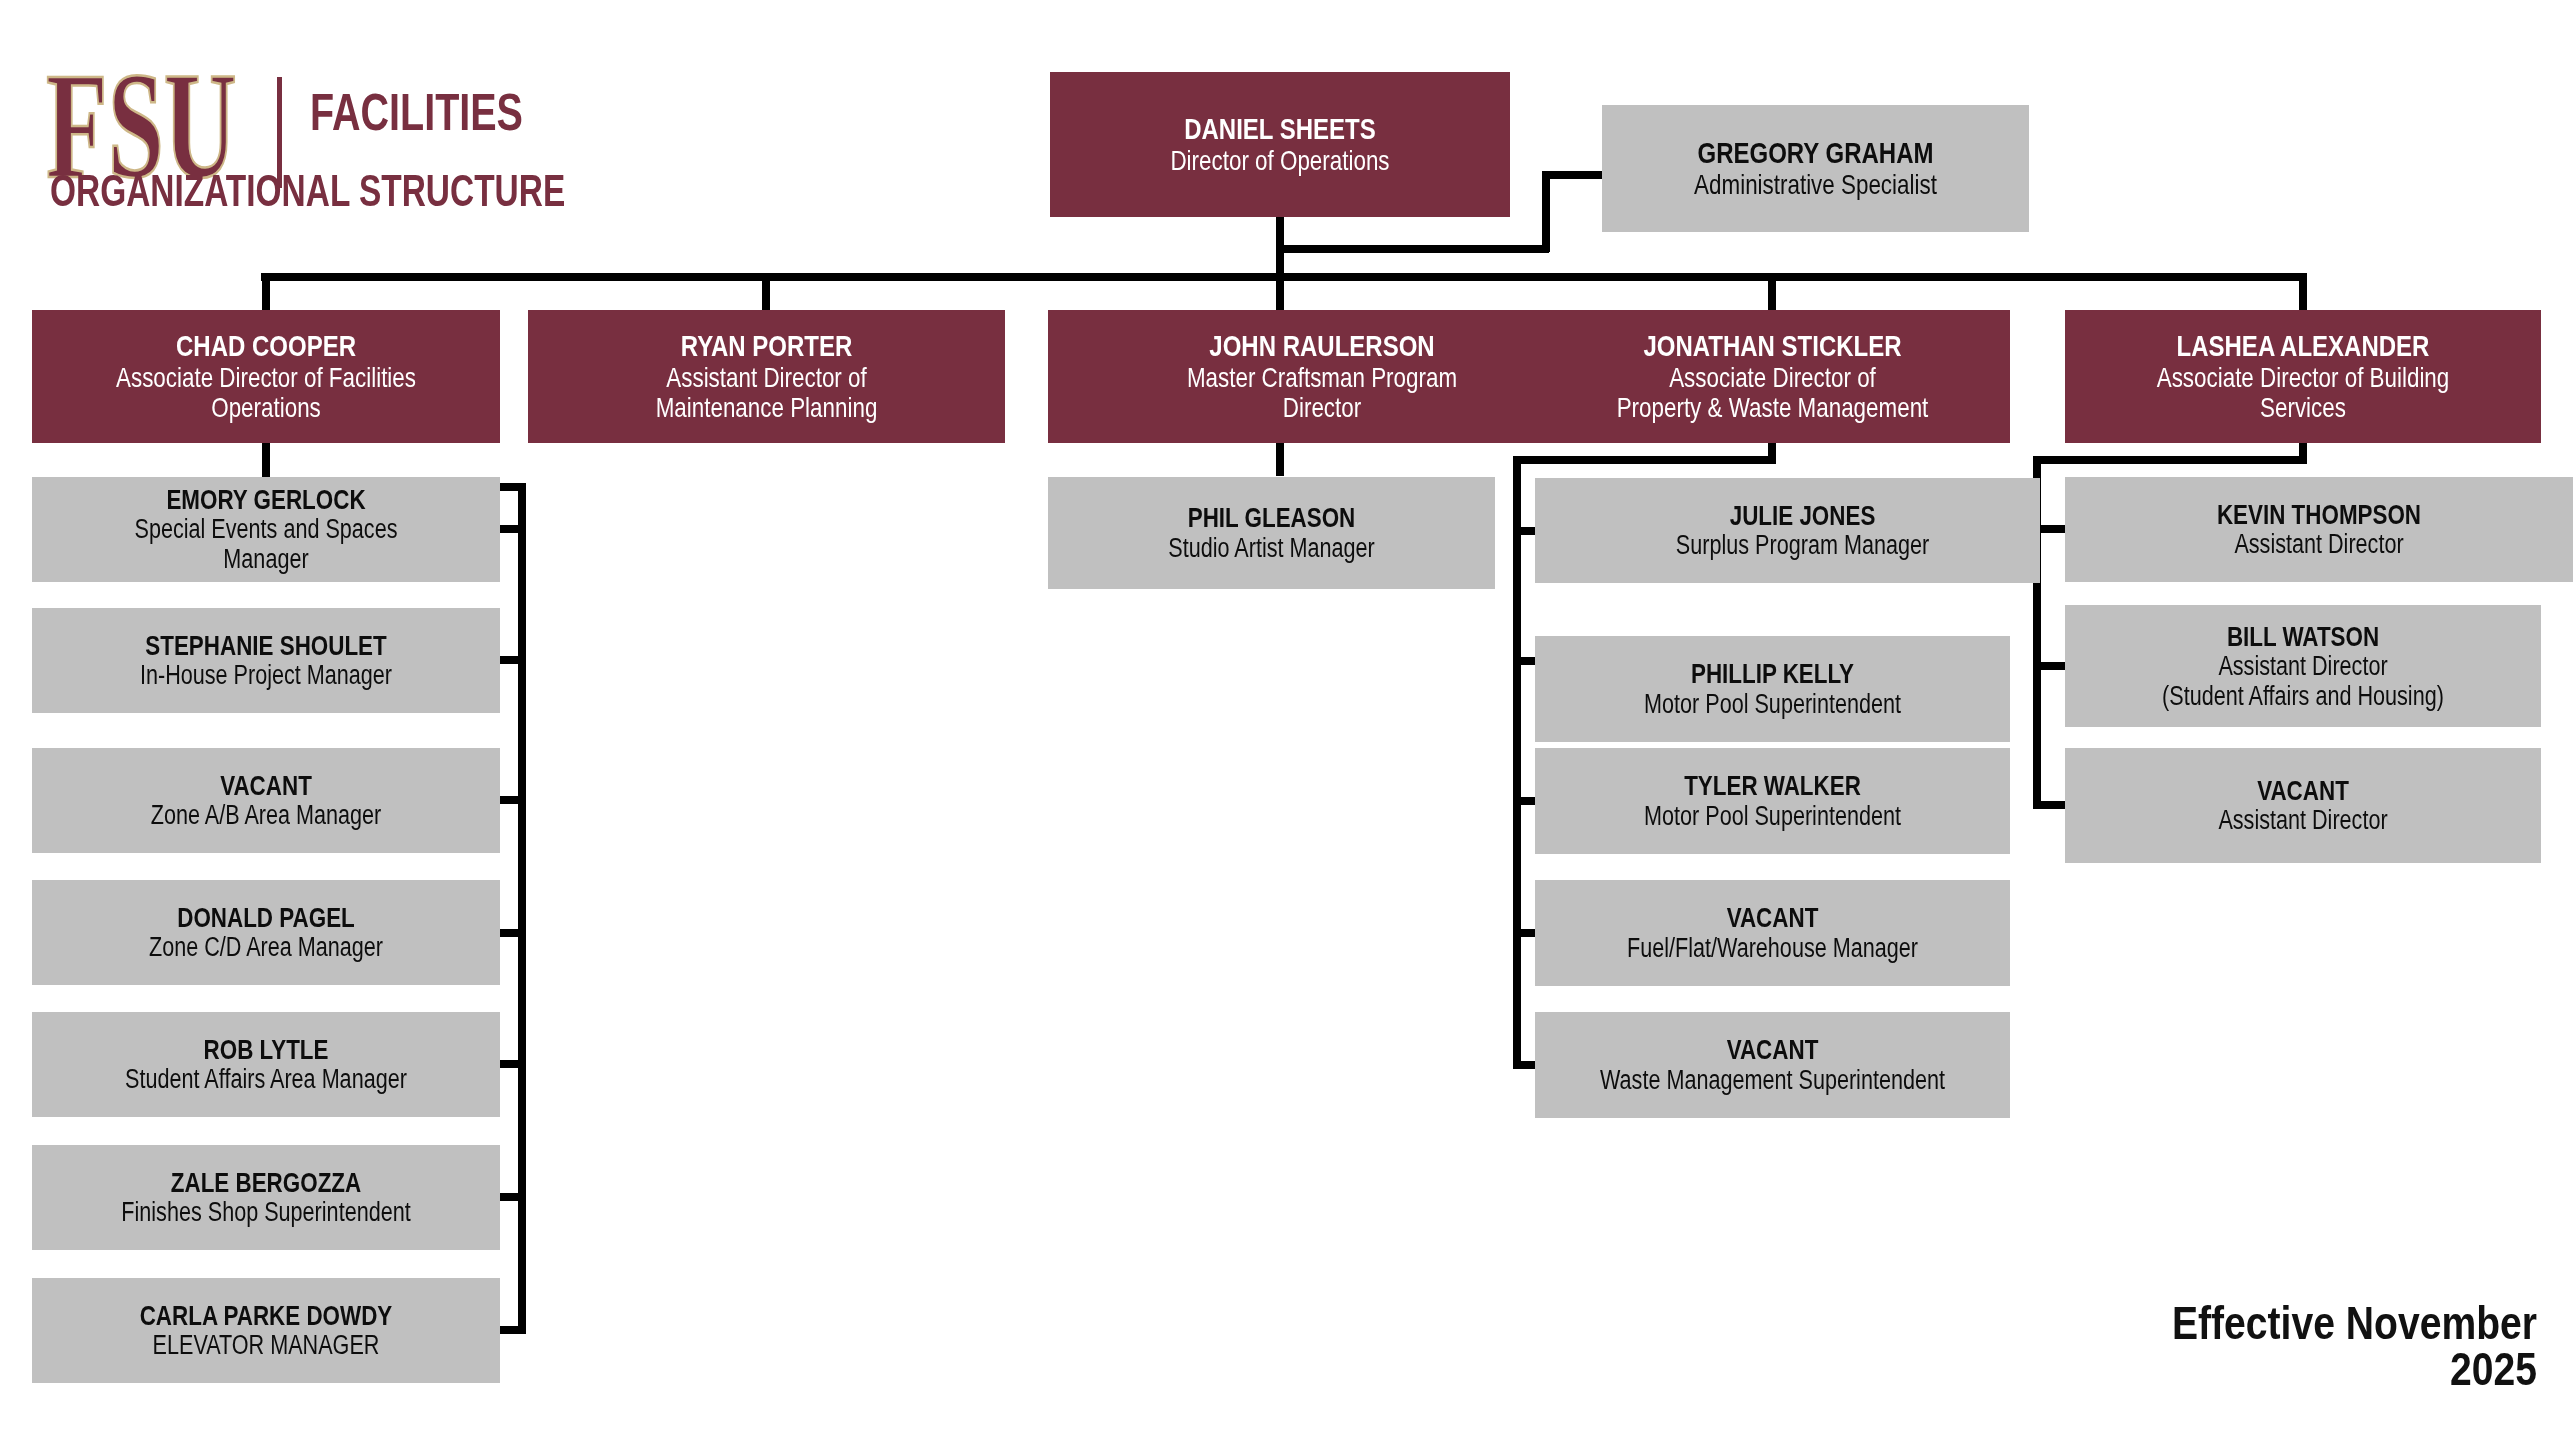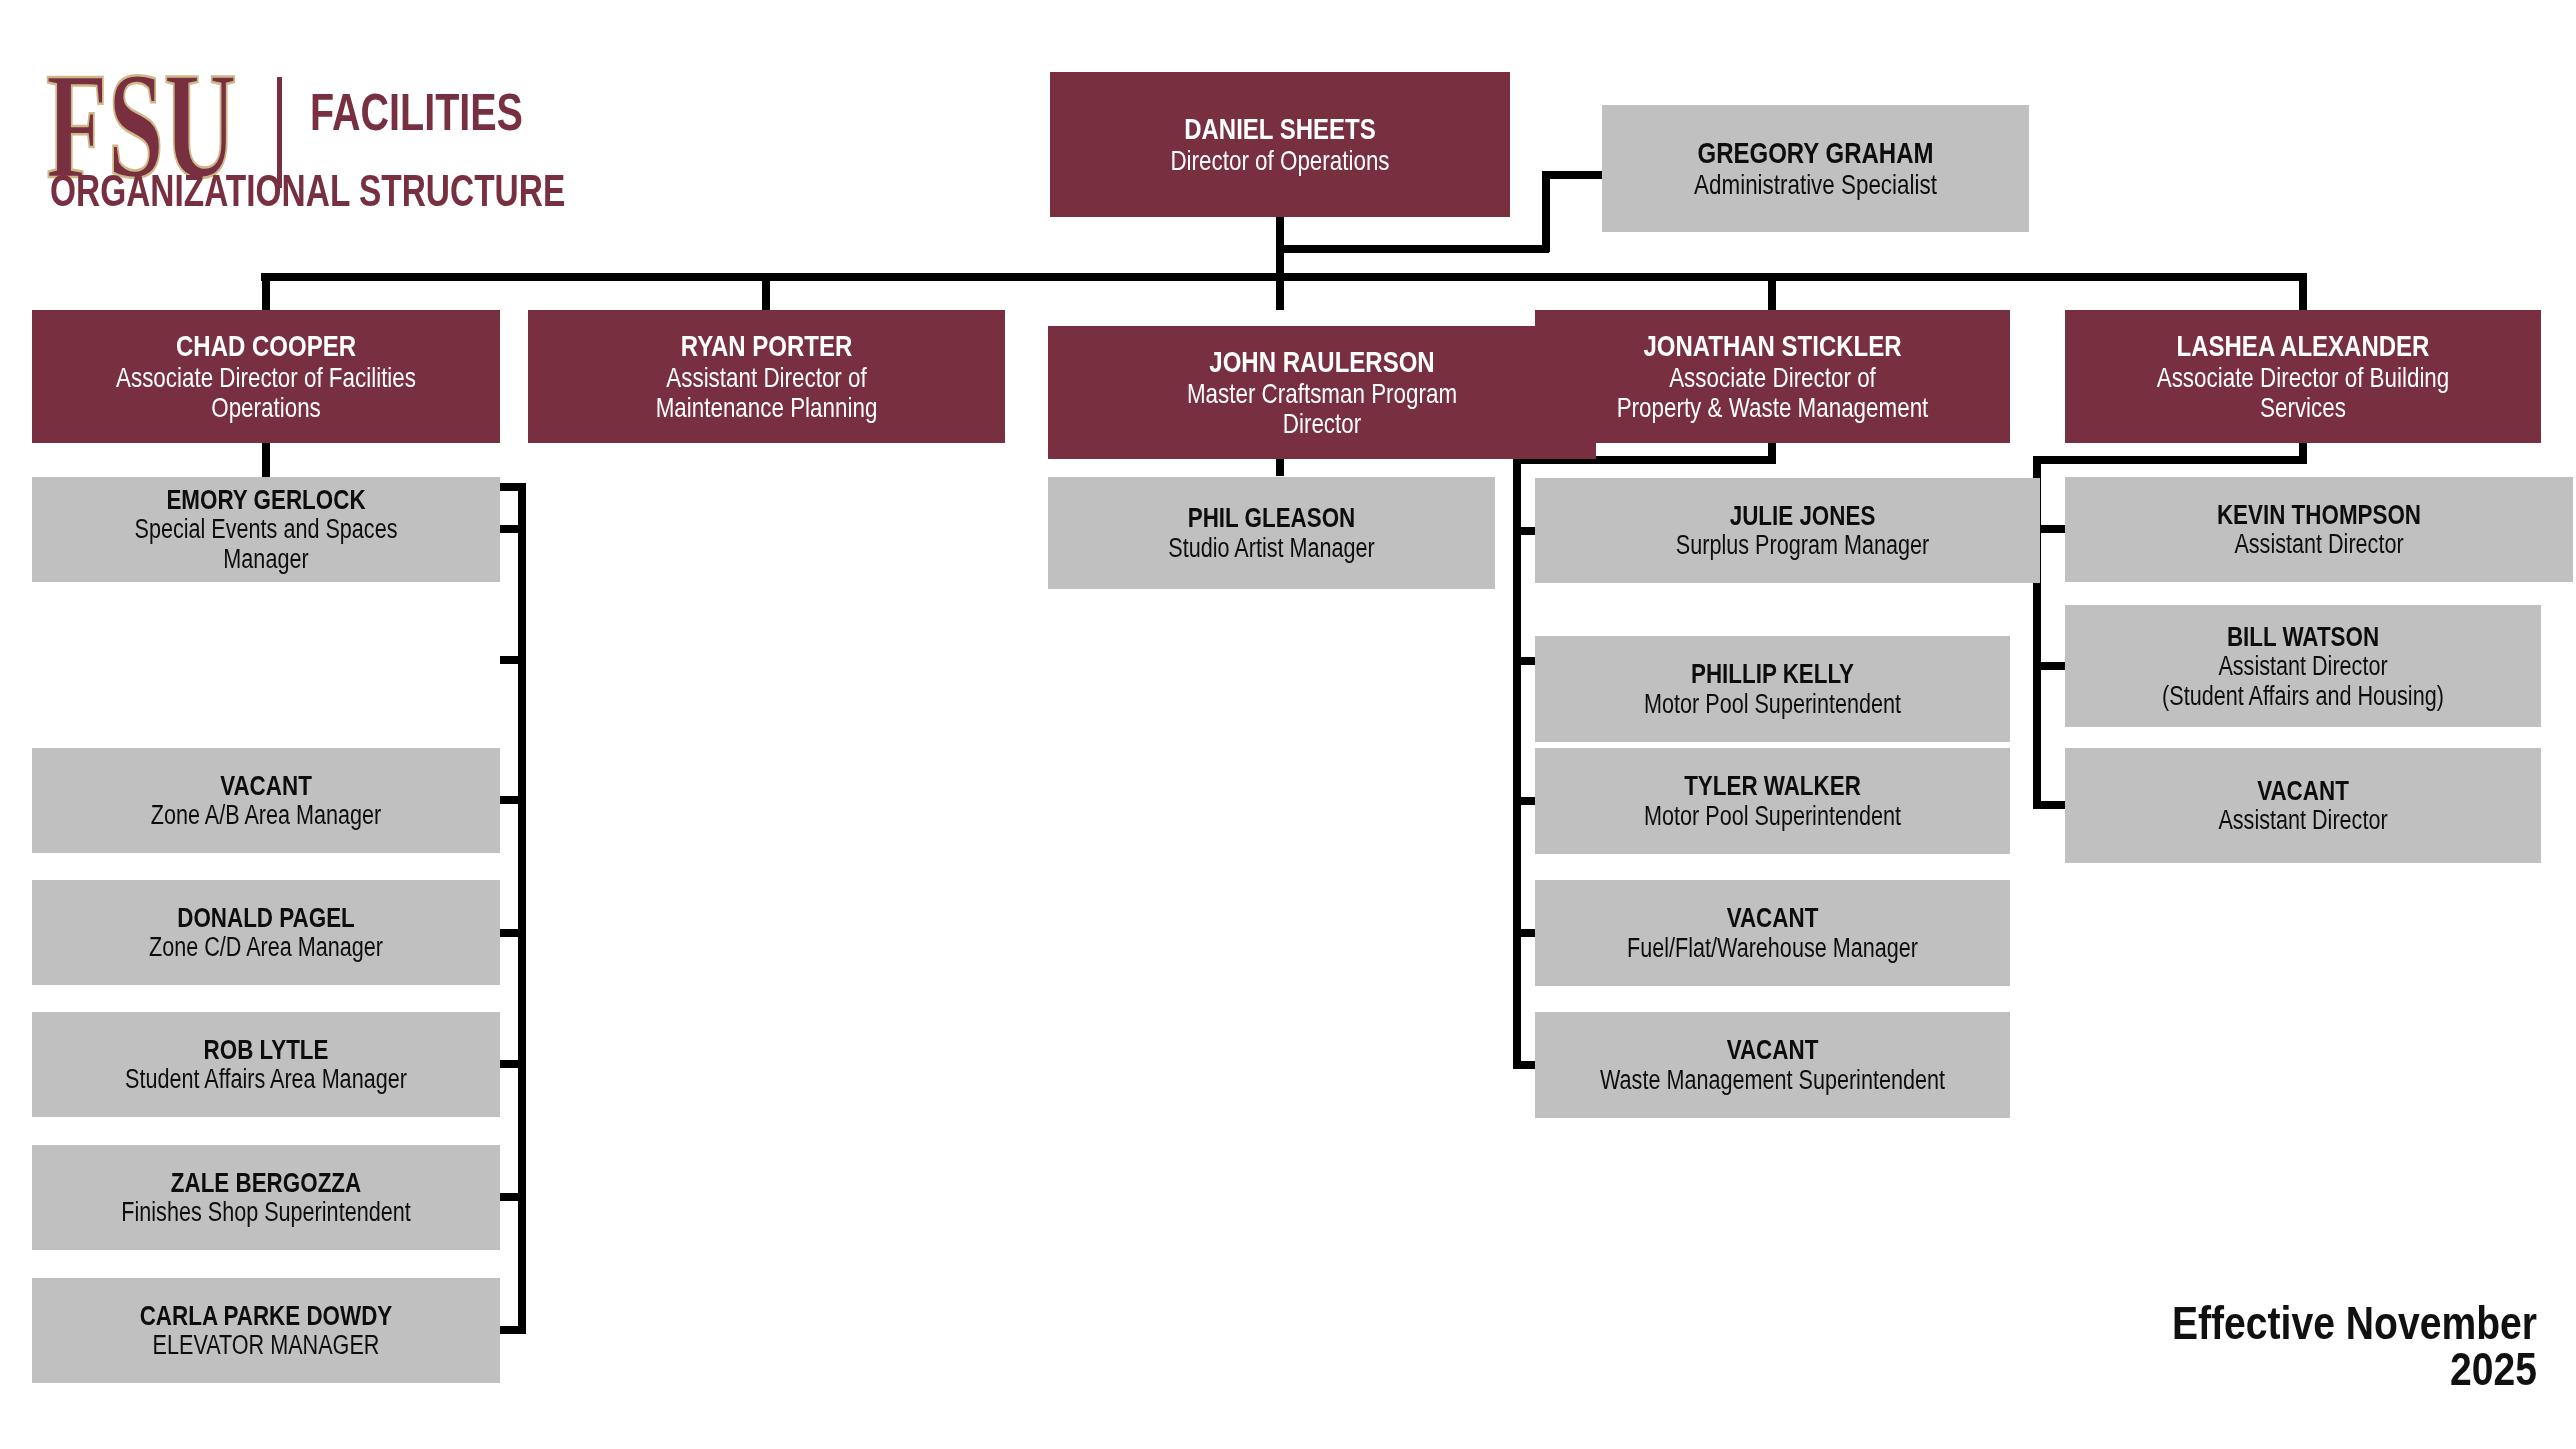--- a/index.html
+++ b/index.html
@@ -97,21 +97,21 @@
 Operations</div>
       </div>
   </div>
   <div class="box maroon" style="left:528px;top:310px;width:477px;height:133px;">
     <div class="txt">
         <div class="nm">RYAN PORTER</div>
         <div class="ti">Assistant Director of
 Maintenance Planning</div>
       </div>
   </div>
-  <div class="box maroon" style="left:1048px;top:310px;width:548px;height:133px;margin-top:16px;">
+  <div class="box maroon" style="left:1048px;top:310px;width:548px;height:133px;">
     <div class="txt">
         <div class="nm">JOHN RAULERSON</div>
         <div class="ti">Master Craftsman Program
 Director</div>
       </div>
   </div>
   <div class="box maroon" style="left:1535px;top:310px;width:475px;height:133px;">
     <div class="txt">
         <div class="nm">JONATHAN STICKLER</div>
         <div class="ti">Associate Director of
@@ -126,20 +126,26 @@
       </div>
   </div>
 
   <div class="box gray sm" style="left:32px;top:477px;width:468px;height:105px;">
     <div class="txt">
         <div class="nm">EMORY GERLOCK</div>
         <div class="ti">Special Events and Spaces
 Manager</div>
       </div>
   </div>
+  <div class="box gray sm" style="left:32px;top:608px;width:468px;height:105px;">
+    <div class="txt">
+        <div class="nm">STEPHANIE SHOULET</div>
+        <div class="ti">In-House Project Manager</div>
+      </div>
+  </div>
   <div class="box gray sm" style="left:32px;top:748px;width:468px;height:105px;">
     <div class="txt">
         <div class="nm">VACANT</div>
         <div class="ti">Zone A/B Area Manager</div>
       </div>
   </div>
   <div class="box gray sm" style="left:32px;top:880px;width:468px;height:105px;">
     <div class="txt">
         <div class="nm">DONALD PAGEL</div>
         <div class="ti">Zone C/D Area Manager</div>

